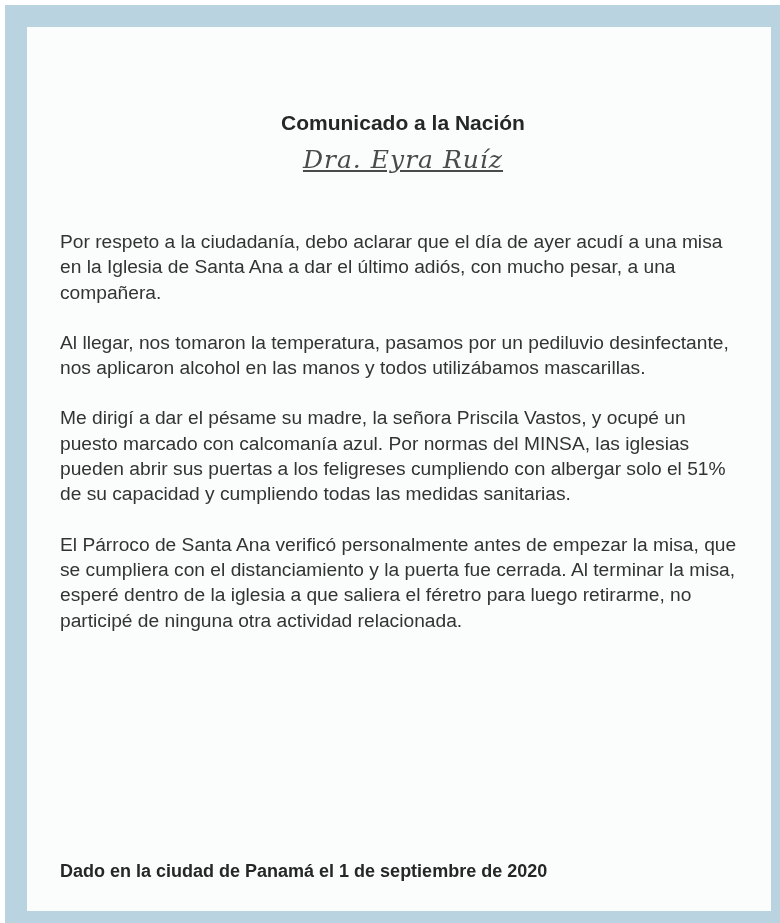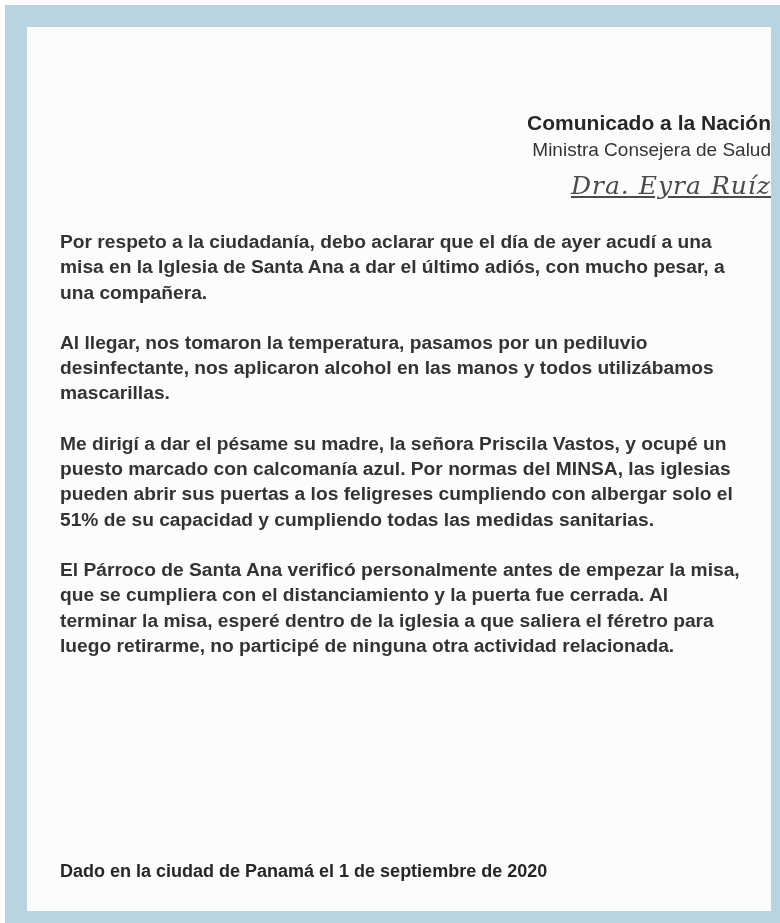--- a/index.html
+++ b/index.html
@@ -14,55 +14,54 @@
     left: 5px; top: 5px; width: 775px; height: 918px;
     background: #b9d3e1;
   }
   .sheet {
     position: absolute;
     left: 22px; top: 22px; width: 744px; height: 884px;
     background: #fbfdfd;
   }
   .header {
     position: absolute; left: 8px; right: 0; top: 82px;
-    text-align: right; color: #2b2b2b;
+    text-align: center; color: #2b2b2b;
   }
   .title {
     font-weight: bold; font-size: 21px; line-height: 28px;
     color: #262626;
   }
   .subtitle {
     font-size: 19px; line-height: 26px; color: #333;
   }
   .signature {
     margin-top: 8px;
     font-family: "DejaVu Serif", serif;
     font-style: italic;
     font-size: 25px; color: #4a4a4a;
     letter-spacing: 1px;
     text-decoration: underline;
   }
   .body {
     position: absolute; left: 60px; top: 229px; width: 680px;
-    color: #333333; font-size: 19.2px; line-height: 25.3px; font-weight: bold;
+    color: #333333; font-size: 19.2px; line-height: 25.3px;
   }
   .para { margin: 0 0 25px 0; }
   .closing {
     position: absolute; left: 60px; top: 861px;
     font-weight: bold; font-size: 18px; color: #262626;
   }
 </style>
 </head>
 <body>
 
 <div class="frame">
   <div class="sheet">
     <div class="header">
       <div class="title">Comunicado a la Nación</div>
-      <div class="subtitle">Ministra Consejera de Salud</div>
       <div class="signature">Dra. Eyra Ruíz</div>
     </div>
   </div>
 </div>
 
 <div class="body">
   <p class="para">Por respeto a la ciudadanía, debo aclarar que el día de ayer acudí a una misa en la Iglesia de Santa Ana a dar el último adiós, con mucho pesar, a una compañera.</p>
   <p class="para">Al llegar, nos tomaron la temperatura, pasamos por un pediluvio desinfectante, nos aplicaron alcohol en las manos y todos utilizábamos mascarillas.</p>
   <p class="para">Me dirigí a dar el pésame su madre, la señora Priscila Vastos, y ocupé un puesto marcado con calcomanía azul. Por normas del MINSA, las iglesias pueden abrir sus puertas a los feligreses cumpliendo con albergar solo el 51% de su capacidad y cumpliendo todas las medidas sanitarias.</p>
   <p class="para">El Párroco de Santa Ana verificó personalmente antes de empezar la misa, que se cumpliera con el distanciamiento y la puerta fue cerrada. Al terminar la misa, esperé dentro de la iglesia a que saliera el féretro para luego retirarme, no participé de ninguna otra actividad relacionada.</p>

